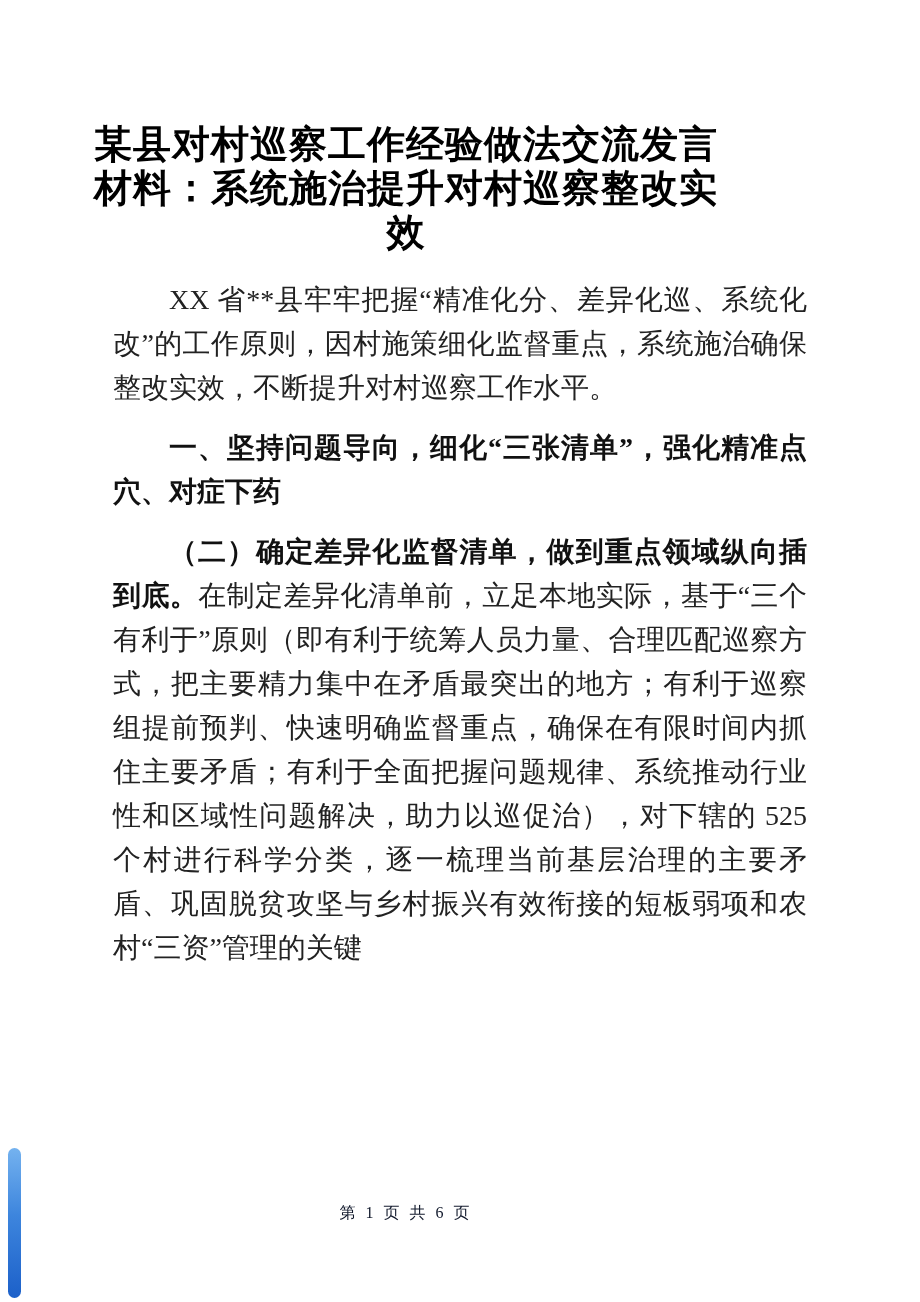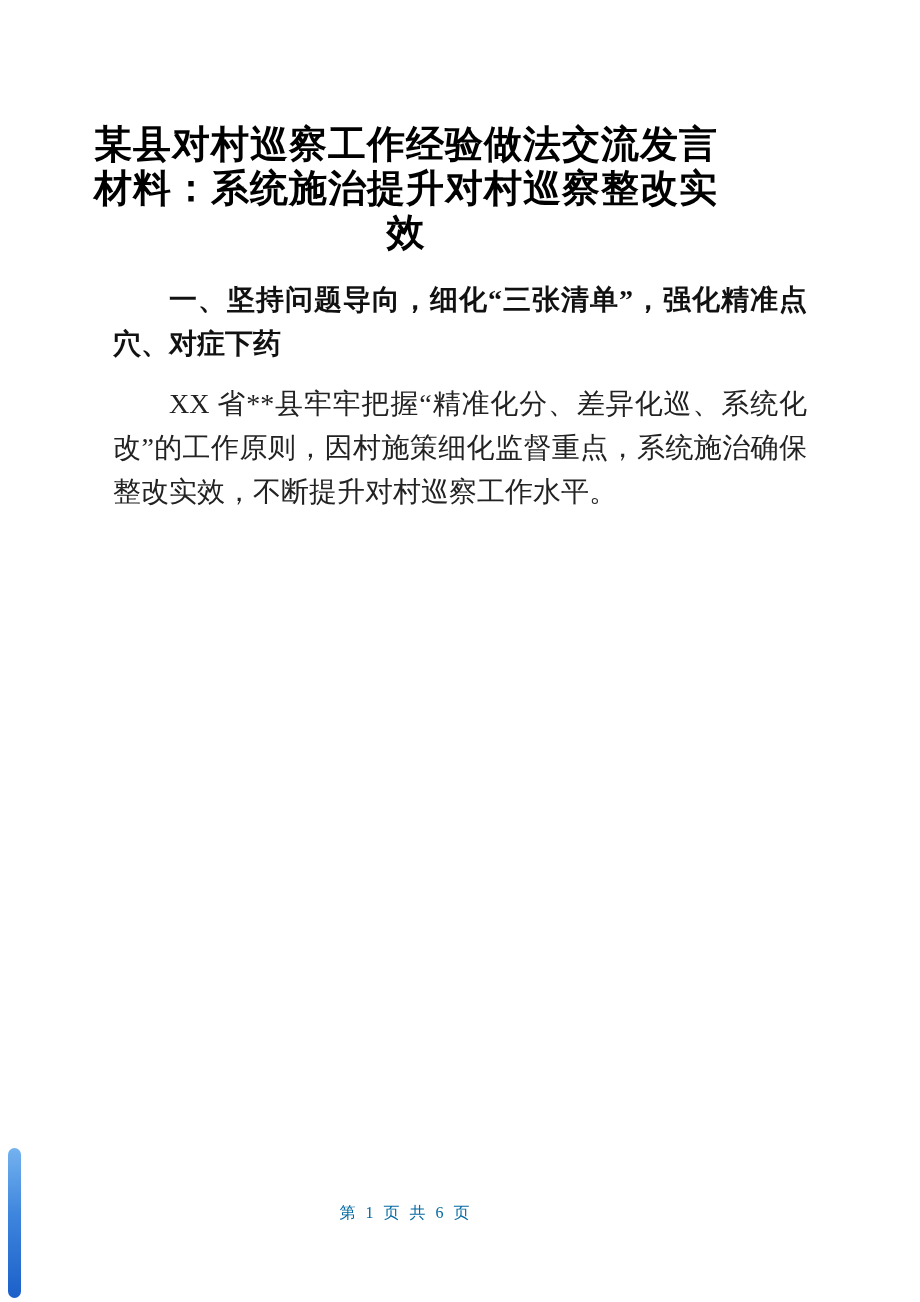--- a/index.html
+++ b/index.html
@@ -51,42 +51,43 @@
     color: #111111;
   }
   .doc-footer {
     position: absolute;
     top: 1203px;
     left: 0;
     width: 100%;
     text-align: center;
     font-size: 16px;
     letter-spacing: 3px;
-    color: #0369a1;
+    color: #0f172a;
   }
   .scroll-thumb {
     position: absolute;
     left: 8px;
     top: 1148px;
     width: 13px;
     height: 150px;
     border-radius: 7px;
     background: linear-gradient(180deg, #74b2ef 0%, #3d85dd 45%, #1c60c9 100%);
   }
 </style>
 </head>
 <body>
 
 <div class="page">
 
   <h1 class="doc-title">某县对村巡察工作经验做法交流发言材料：系统施治提升对村巡察整改实效</h1>
 
   <div class="doc-body" id="doc-body">
+      <p class="para body"><span>XX 省**县牢牢把握“精准化分、差异化巡、系统化改”的工作原则，因村施策细化监督重点，系统施治确保整改实效，不断提升对村巡察工作水平。</span></p>
       <p class="para heading"><span>一、坚持问题导向，细化“三张清单”，强化精准点穴、对症下药</span></p>
-      <p class="para body"><span>XX 省**县牢牢把握“精准化分、差异化巡、系统化改”的工作原则，因村施策细化监督重点，系统施治确保整改实效，不断提升对村巡察工作水平。</span></p>
+      <p class="para body"><b class="lead">（二）确定差异化监督清单，做到重点领域纵向插到底。</b><span>在制定差异化清单前，立足本地实际，基于“三个有利于”原则（即有利于统筹人员力量、合理匹配巡察方式，把主要精力集中在矛盾最突出的地方；有利于巡察组提前预判、快速明确监督重点，确保在有限时间内抓住主要矛盾；有利于全面把握问题规律、系统推动行业性和区域性问题解决，助力以巡促治），对下辖的 525 个村进行科学分类，逐一梳理当前基层治理的主要矛盾、巩固脱贫攻坚与乡村振兴有效衔接的短板弱项和农村“三资”管理的关键</span></p>
     </div>
 
   <div class="doc-footer">
     <span>第 1 页 共 6 页</span>
   </div>
 
   <div class="scroll-thumb"></div>
 
 </div>
 

